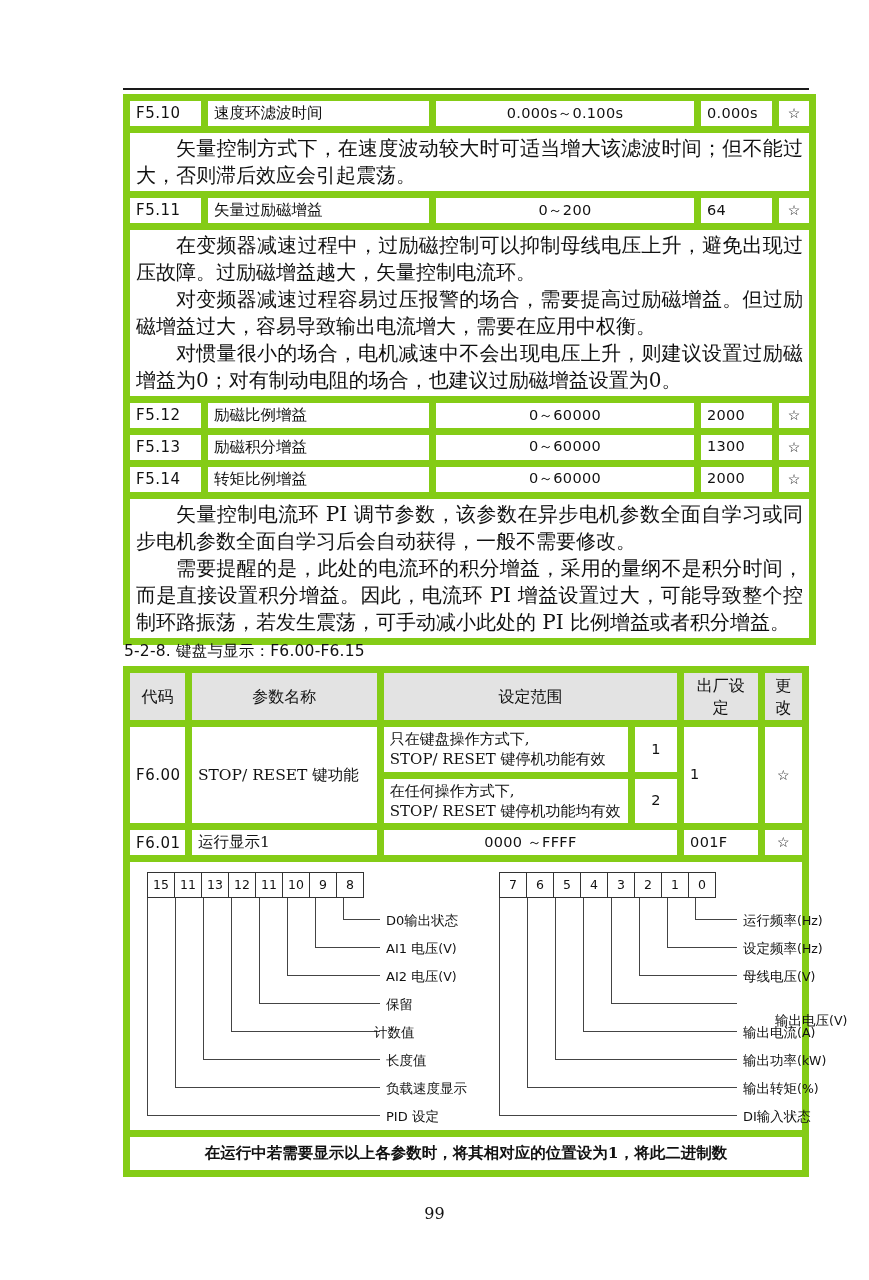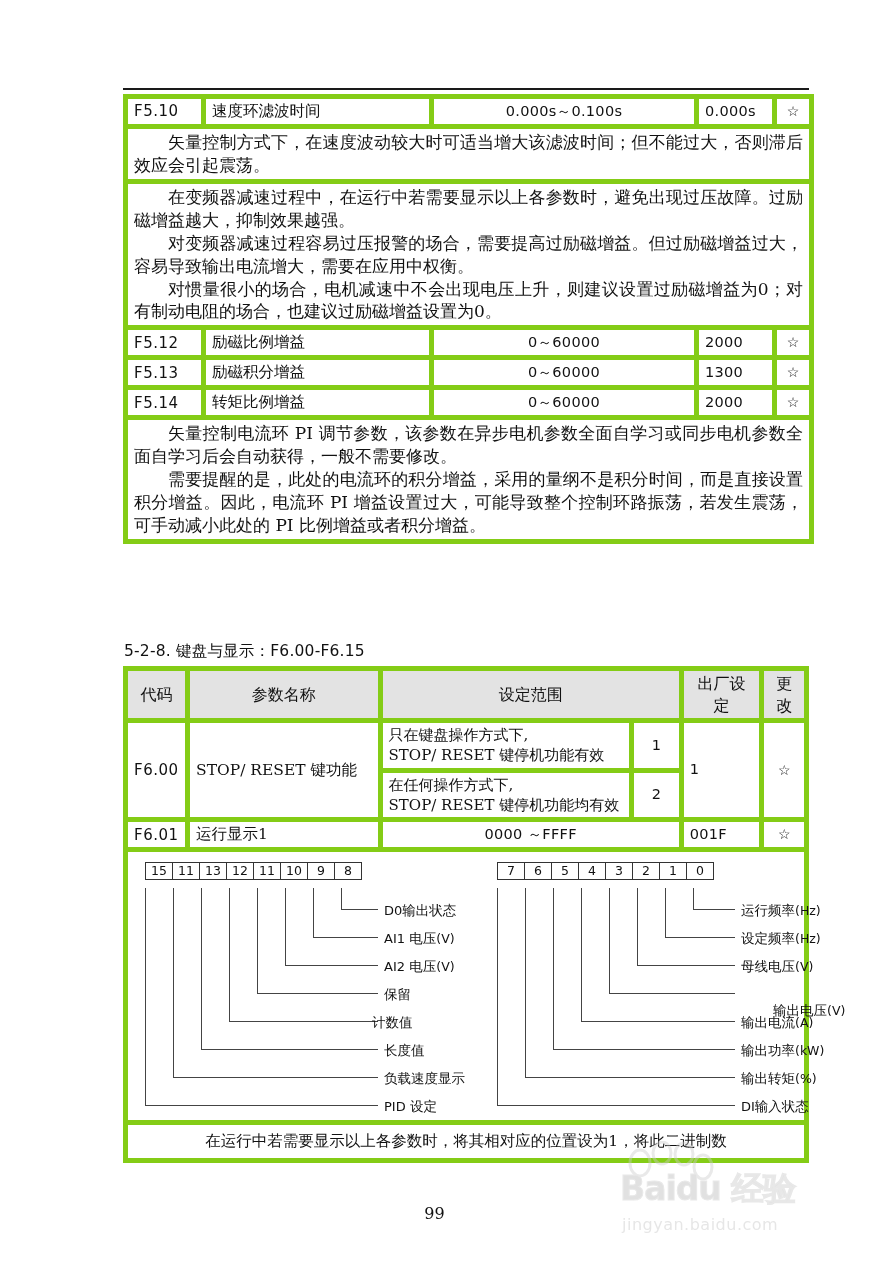--- a/index.html
+++ b/index.html
@@ -44,21 +44,21 @@
   }
 
   
   table.doc {
     border-collapse: collapse;
     table-layout: fixed;
     width: 686px;
     font-size: 15px;
   }
   table.doc td {
-    border: 5px solid #84cc16;
+    border: 7px solid #84cc16;
     padding: 2px 6px;
     vertical-align: middle;
     line-height: 1.35;
   }
   .outer {
     border: 2px solid #1a1a1a;
   }
 
   
   .t1wrap {
@@ -89,21 +89,21 @@
   .default-cell {
     font-family: "DejaVu Sans", "Liberation Sans", sans-serif;
     font-size: 14.5px;
     letter-spacing: .3px;
   }
   .chg-cell {
     text-align: center;
     font-size: 14px;
   }
   .note-cell {
-    font-size: 17px;
+    font-size: 20px;
     line-height: 1.52;
     padding: 3px 8px 4px 8px;
     text-align: justify;
     text-justify: inter-ideograph;
   }
   .note-cell p {
     margin: 0;
     text-indent: 2em;
   }
 
@@ -151,21 +151,21 @@
     padding: 0;
   }
   .bitgroup {
     position: absolute;
     display: flex;
   }
   .bitgroup.left { left: 18px; top: 10px; }
   .bitgroup.right { left: 370px; top: 10px; }
   .bitcell {
     width: 28px;
-    height: 18px;
+    height: 26px;
     border: 1px solid #333;
     margin-left: -1px;
     display: flex;
     align-items: center;
     justify-content: center;
     font-family: "DejaVu Sans", "Liberation Sans", sans-serif;
     font-size: 12.5px;
     box-sizing: border-box;
     background: #fff;
   }
@@ -259,22 +259,29 @@
           <td class="range-cell">0.000s～0.100s</td>
           <td class="default-cell">0.000s</td>
           <td class="chg-cell">☆</td>
         </tr>
         <tr>
           <td class="note-cell" colspan="5">
             <p>矢量控制方式下，在速度波动较大时可适当增大该滤波时间；但不能过大，否则滞后效应会引起震荡。</p>
           </td>
         </tr>
         <tr>
+          <td class="code-cell">F5.11</td>
+          <td class="name-cell">矢量过励磁增益</td>
+          <td class="range-cell">0～200</td>
+          <td class="default-cell">64</td>
+          <td class="chg-cell">☆</td>
+        </tr>
+        <tr>
           <td class="note-cell" colspan="5">
-            <p>在变频器减速过程中，在运行中若需要显示以上各参数时，避免出现过压故障。过励磁增益越大，抑制效果越强。</p>
+            <p>在变频器减速过程中，过励磁控制可以抑制母线电压上升，避免出现过压故障。过励磁增益越大，矢量控制电流环。</p>
             <p>对变频器减速过程容易过压报警的场合，需要提高过励磁增益。但过励磁增益过大，容易导致输出电流增大，需要在应用中权衡。</p>
             <p>对惯量很小的场合，电机减速中不会出现电压上升，则建议设置过励磁增益为0；对有制动电阻的场合，也建议过励磁增益设置为0。</p>
           </td>
         </tr>
         <tr>
           <td class="code-cell">F5.12</td>
           <td class="name-cell">励磁比例增益</td>
           <td class="range-cell">0～60000</td>
           <td class="default-cell">2000</td>
           <td class="chg-cell">☆</td>
@@ -407,32 +414,22 @@
               <div class="lbl" style="left:613px; top:161px;">输出电流<span class="un">(A)</span></div>
               <div class="lbl" style="left:613px; top:189px;">输出功率<span class="un">(kW)</span></div>
               <div class="lbl" style="left:613px; top:217px;">输出转矩<span class="un">(%)</span></div>
               <div class="lbl" style="left:613px; top:245px;"><span class="lt">DI</span>输入状态</div>
 
             </div>
           </td>
         </tr>
 
         <tr>
-          <td colspan="6" style="text-align:center; font-size:15.5px; padding:6px 4px;">在运行中若需要显示以上各参数时，将其相对应的位置设为1，将此二进制数</td>
+          <td colspan="6" style="text-align:center; font-size:15.5px; padding:6px 4px;font-weight:bold;">在运行中若需要显示以上各参数时，将其相对应的位置设为1，将此二进制数</td>
         </tr>
       </tbody>
     </table>
   </div>
 
   <div class="pageno">99</div>
 
-  <div class="wm">
-    <svg class="wm-paw" width="92" height="46" viewBox="0 0 92 46">
-      <ellipse cx="16" cy="22" rx="10" ry="13" fill="none" stroke="#cccccc" stroke-width="3"></ellipse>
-      <ellipse cx="38" cy="12" rx="9" ry="11" fill="none" stroke="#cccccc" stroke-width="3"></ellipse>
-      <ellipse cx="60" cy="13" rx="9" ry="11" fill="none" stroke="#cccccc" stroke-width="3"></ellipse>
-      <ellipse cx="79" cy="26" rx="9" ry="12" fill="none" stroke="#cccccc" stroke-width="3"></ellipse>
-    </svg>
-    <div class="wm-top">Baidu 经验</div>
-    <div class="wm-sub">jingyan.baidu.com</div>
-  </div>
 
 </div>
 
 </body></html>

